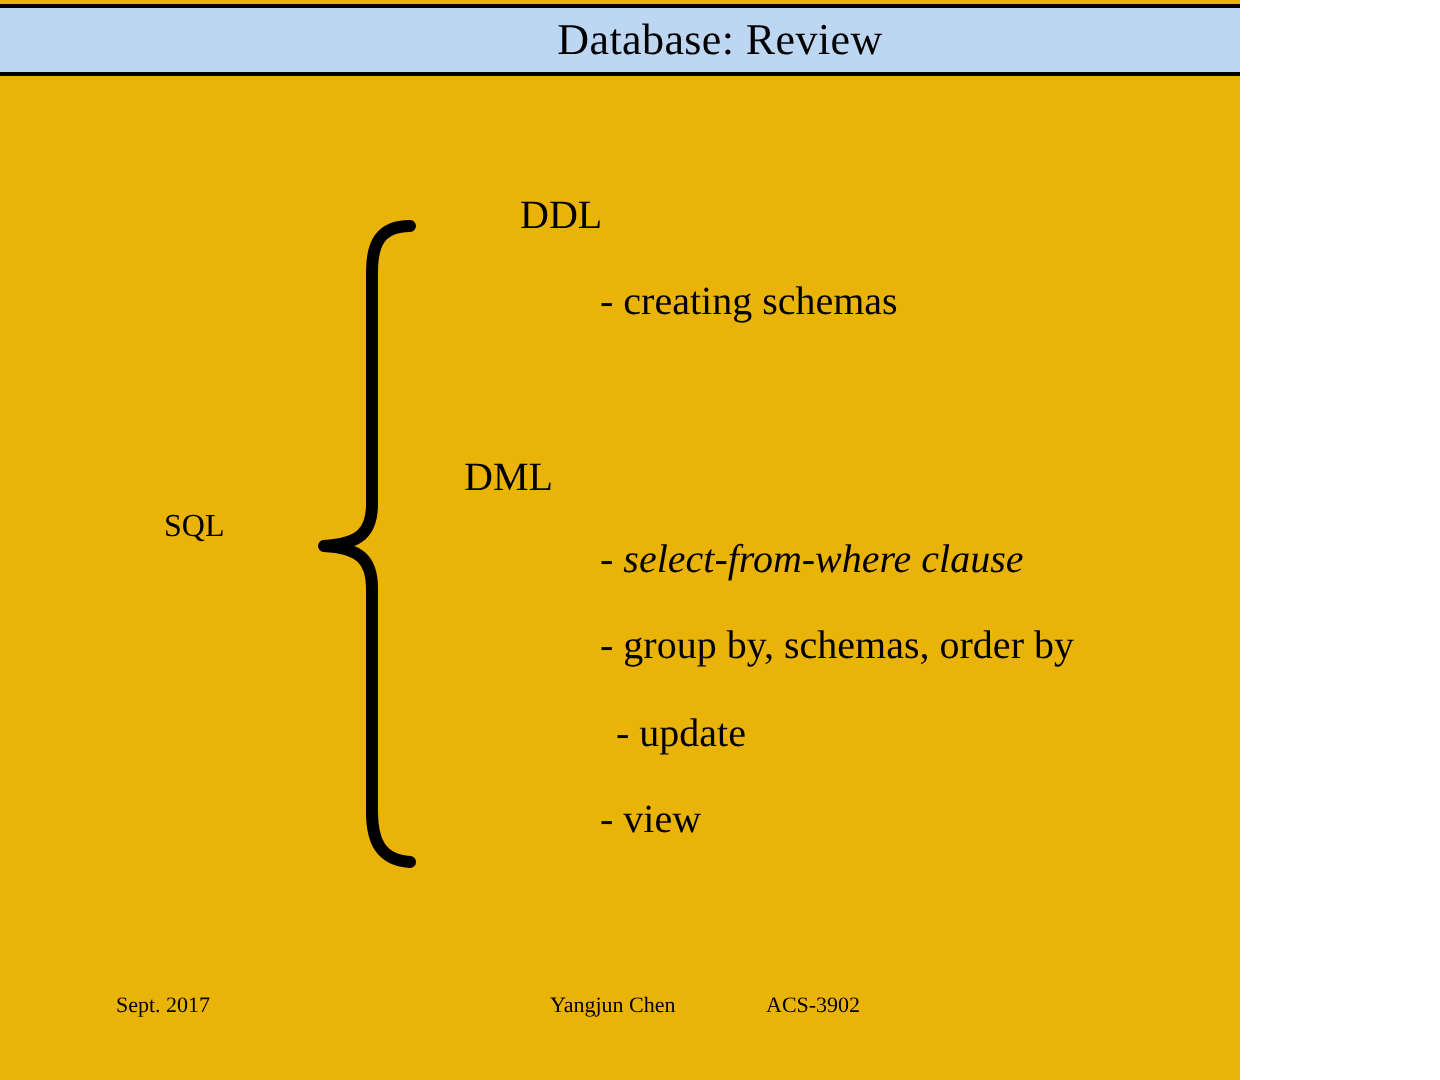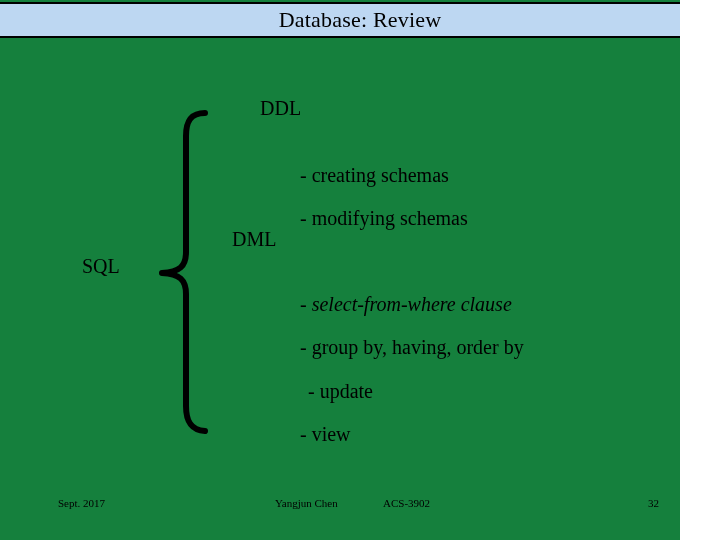--- a/index.html
+++ b/index.html
@@ -3,24 +3,24 @@
 <meta charset="utf-8">
 <title>Database: Review</title>
 <style>
   html, body {
     margin: 0;
     padding: 0;
     background: #ffffff;
   }
   #slide {
     position: relative;
-    width: 680px;
+    width: 620px;
     height: 540px;
     overflow: hidden;
-    background: #15803d;
+    background: #eab308;
     font-family: "Liberation Serif", "DejaVu Serif", serif;
     color: #000000;
     -webkit-font-smoothing: antialiased;
   }
 
   
   #title-bar {
     position: absolute;
     left: 0;
     top: 2px;
@@ -46,24 +46,23 @@
   .txt {
     position: absolute;
     white-space: nowrap;
     line-height: 1;
   }
   .group-label {
     font-size: 20px;
   }
   .bullet {
     font-size: 20px;
-    margin-top: 24px;
   }
   .side-label {
-    font-size: 20px;
+    font-size: 16px;
   }
 
   #label-sql   { left: 82px;  top: 256px; }
   #label-ddl   { left: 232px; top: 98px; margin-left: 28px;  }
   #label-dml   { left: 232px; top: 229px; }
 
   #b-creating  { left: 300px; top: 141px; }
   #b-modifying { left: 300px; top: 184px; }
   #b-select    { left: 300px; top: 270px; font-style: italic; }
   #b-group     { left: 300px; top: 313px; }
@@ -110,25 +109,24 @@
              C 36 166, 30 172, 12 173
              C 30 174, 36 180, 36 194
              L 36 306
              C 36 320, 40 330, 55 331" fill="none" stroke="#000000" stroke-width="6" stroke-linecap="round" stroke-linejoin="round"></path>
   </svg>
 
   <div class="txt side-label" id="label-sql">SQL</div>
 
   <div class="txt group-label" id="label-ddl">DDL</div>
   <div class="txt bullet" id="b-creating">- creating schemas</div>
-  <div class="txt bullet" id="b-modifying">- modifying schemas</div>
 
   <div class="txt group-label" id="label-dml">DML</div>
   <div class="txt bullet" id="b-select">- select-from-where clause</div>
-  <div class="txt bullet" id="b-group">- group by, having, order by</div>
+  <div class="txt bullet" id="b-group">- group by, schemas, order by</div>
   <div class="txt bullet" id="b-update">- update</div>
   <div class="txt bullet" id="b-view">- view</div>
 
   <div class="foot" id="foot-date">Sept. 2017</div>
   <div class="foot" id="foot-author">Yangjun Chen</div>
   <div class="foot" id="foot-course">ACS-3902</div>
   <div class="foot" id="foot-page">32</div>
 
 </div>
 

